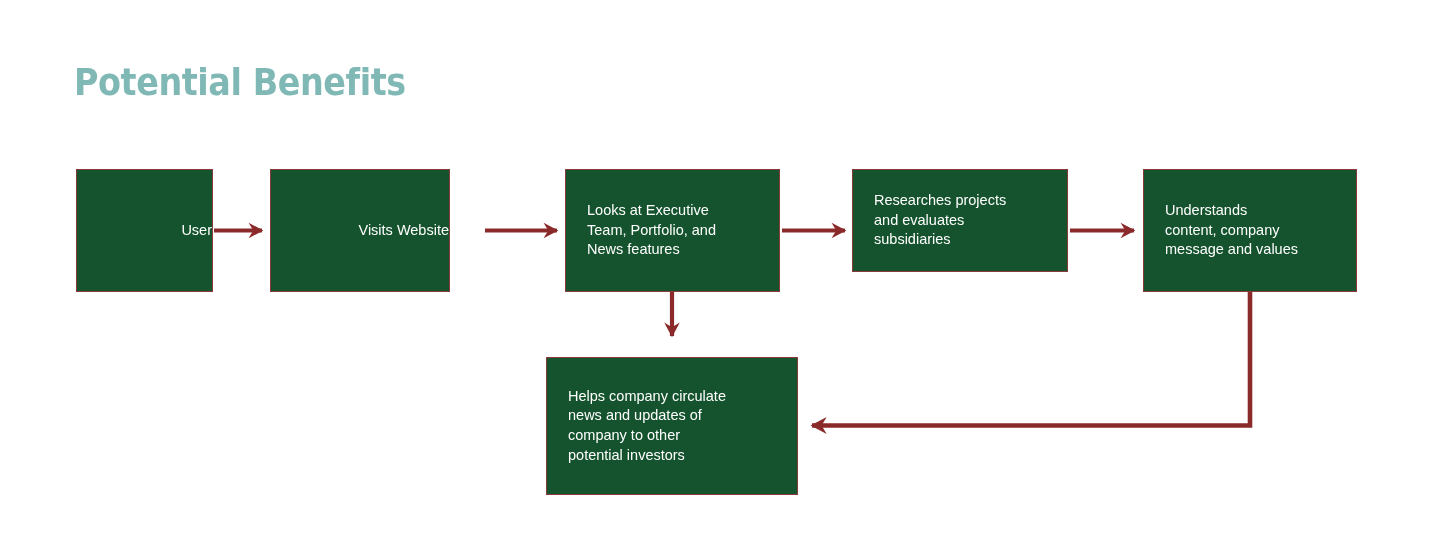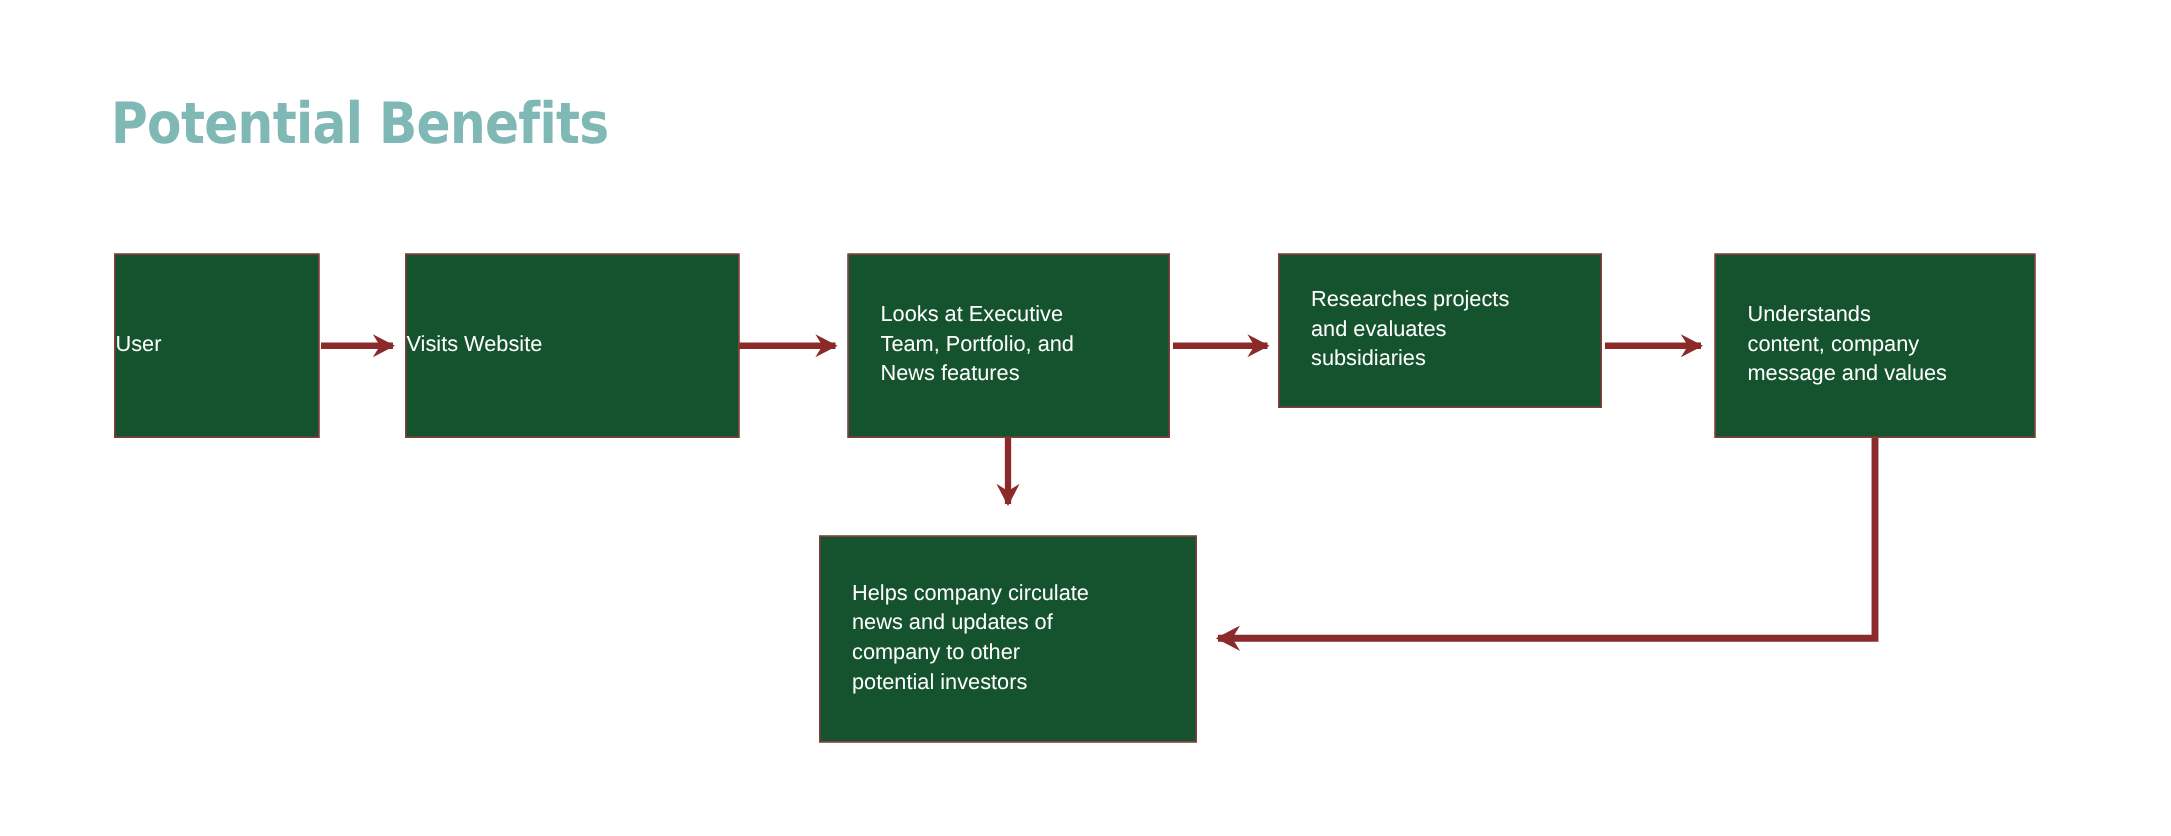--- a/index.html
+++ b/index.html
@@ -49,21 +49,21 @@
     line-height: 1.36;
     display: flex;
     align-items: center;
   }
   .node .node-text {
     display: block;
     width: 100%;
     white-space: pre-line;
   }
   .node.align-center .node-text {
-    text-align: left;
+    text-align: right;
   }
   .node.align-left .node-text {
     text-align: left;
     padding-left: 21px;
     padding-right: 10px;
   }
 
   .connector-layer {
     position: absolute;
     left: 0;
@@ -109,21 +109,21 @@
 
     <g>
       <path d="M 1250 292 L 1250 425.5 L 812 425.5" fill="none" stroke="#8B2A2A" stroke-width="4.6" marker-end="url(#arrow-right)"></path>
     </g>
   </svg>
 
   <div class="node align-center" style="left:76px; top:169px; width:137px; height:123px;">
     <span class="node-text">User</span>
   </div>
 
-  <div class="node align-center" style="left:270px; top:169px; width:223px; height:123px;">
+  <div class="node align-center" style="left:270px; top:169px; width:180px; height:123px;">
     <span class="node-text">Visits Website</span>
   </div>
 
   <div class="node align-left" style="left:565px; top:169px; width:215px; height:123px;">
     <span class="node-text">Looks at Executive
 Team, Portfolio, and
 News features</span>
   </div>
 
   <div class="node align-left" style="left:852px; top:169px; width:216px; height:103px;">

